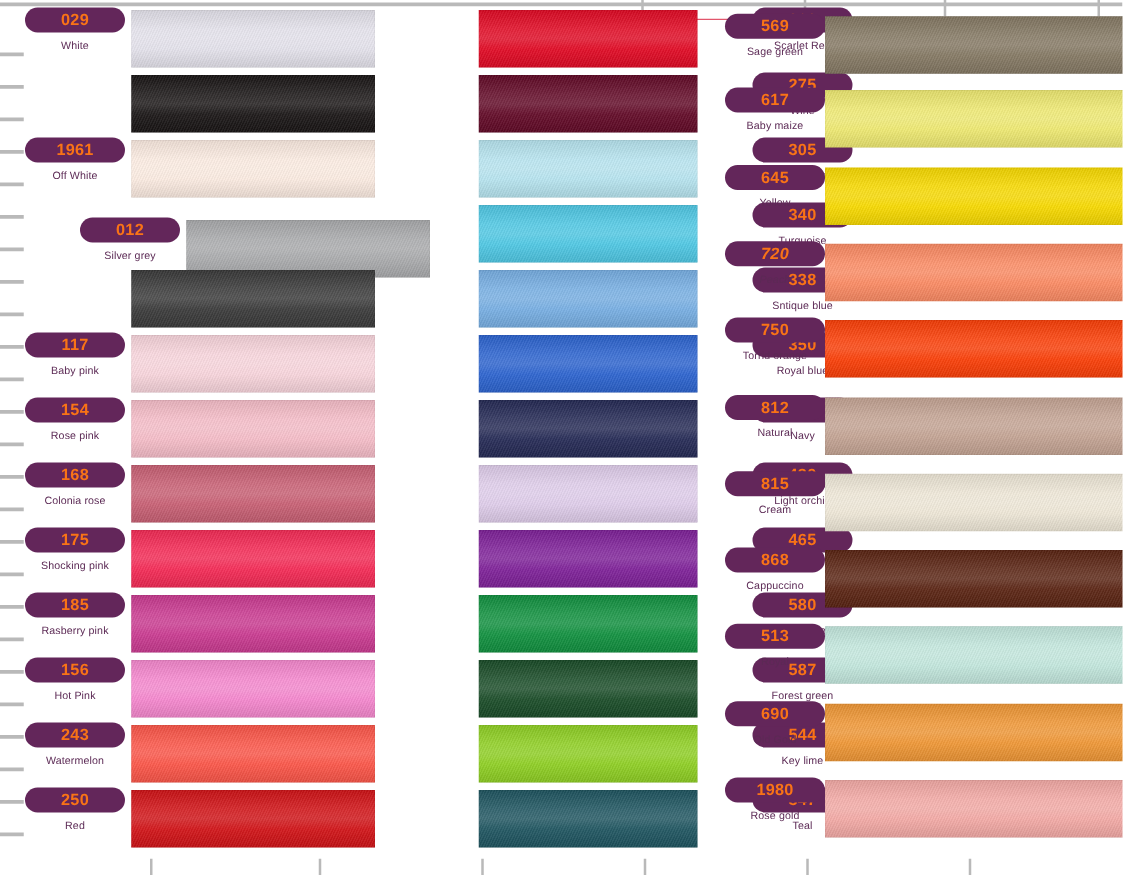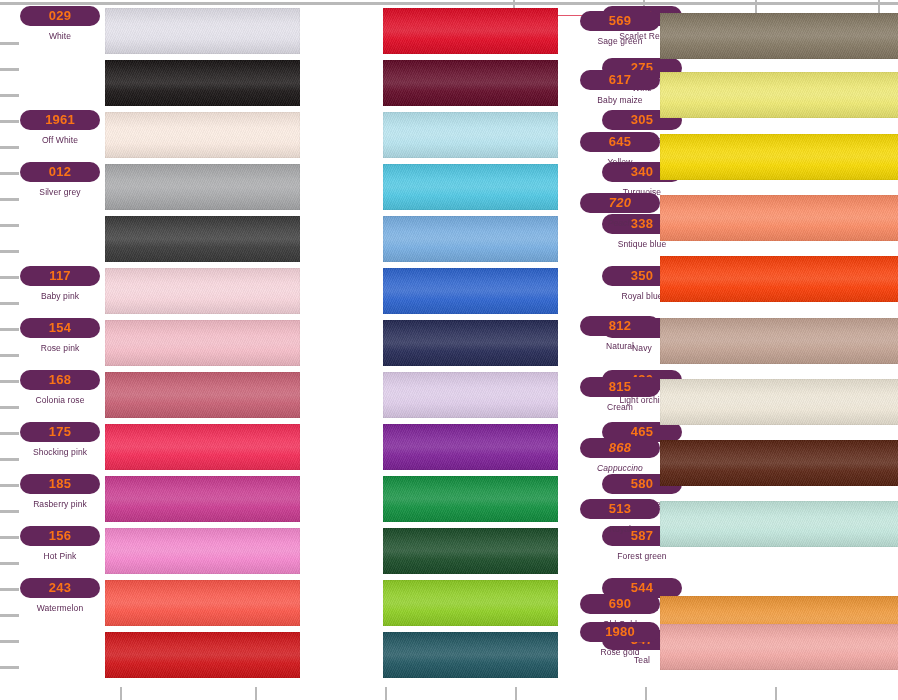--- a/index.html
+++ b/index.html
@@ -189,21 +189,21 @@
         <div class="label-block"><span class="pill">029</span><span class="colour-name">White</span></div>
         <div class="ribbon" style="background: rgb(227, 225, 234);"></div>
       </div>
       <div class="swatch-row" style="top: 58px;">
         <div class="ribbon" style="background: rgb(26, 22, 22);"></div>
       </div>
       <div class="swatch-row" style="top: 110px;">
         <div class="label-block"><span class="pill">1961</span><span class="colour-name">Off White</span></div>
         <div class="ribbon" style="background: rgb(250, 234, 224);"></div>
       </div>
-      <div class="swatch-row" style="top: 162px;">
+      <div class="swatch-row" style="top: 174px; margin-left: 44px;">
         <div class="label-block"><span class="pill">012</span><span class="colour-name">Silver grey</span></div>
         <div class="ribbon" style="background: rgb(169, 170, 172);"></div>
       </div>
       <div class="swatch-row" style="top: 214px;">
         <div class="ribbon" style="background: rgb(58, 58, 58);"></div>
       </div>
       <div class="swatch-row" style="top: 266px;">
         <div class="label-block"><span class="pill">117</span><span class="colour-name">Baby pink</span></div>
         <div class="ribbon" style="background: rgb(247, 212, 219);"></div>
       </div>
@@ -225,20 +225,21 @@
       </div>
       <div class="swatch-row" style="top: 526px;">
         <div class="label-block"><span class="pill">156</span><span class="colour-name">Hot Pink</span></div>
         <div class="ribbon" style="background: rgb(244, 135, 205);"></div>
       </div>
       <div class="swatch-row" style="top: 578px;">
         <div class="label-block"><span class="pill">243</span><span class="colour-name">Watermelon</span></div>
         <div class="ribbon" style="background: rgb(250, 85, 72);"></div>
       </div>
       <div class="swatch-row" style="top: 630px;">
+        <div class="label-block"><span class="pill">250</span><span class="colour-name">Red</span></div>
         <div class="ribbon" style="background: rgb(208, 19, 23);"></div>
       </div>
     </div>
   <div class="column col-2" id="col-1">
       <div class="swatch-row" style="top: 6px;">
         <div class="label-block"><span class="pill">260</span><span class="colour-name">Scarlet Red</span></div>
         <div class="ribbon" style="background: rgb(224, 10, 36);"></div>
       </div>
       <div class="swatch-row" style="top: 58px; padding-left: 29px;">
         <div class="label-block"><span class="pill">275</span><span class="colour-name">Wine</span></div>
@@ -300,39 +301,40 @@
       </div>
       <div class="swatch-row" style="top: 132px;">
         <div class="label-block"><span class="pill">645</span><span class="colour-name">Yellow</span></div>
         <div class="ribbon" style="background: rgb(246, 216, 0);"></div>
       </div>
       <div class="swatch-row" style="top: 193px; font-style: italic;">
         <div class="label-block"><span class="pill">720</span><span class="colour-name">Peach</span></div>
         <div class="ribbon" style="background: rgb(250, 138, 99);"></div>
       </div>
       <div class="swatch-row" style="top: 254px;">
+        <div class="label-block"><span class="pill">750</span><span class="colour-name">Torrid orange</span></div>
         <div class="ribbon" style="background: rgb(249, 62, 7);"></div>
       </div>
       <div class="swatch-row" style="top: 316px;">
         <div class="label-block"><span class="pill">812</span><span class="colour-name">Natural</span></div>
         <div class="ribbon" style="background: rgb(195, 163, 147);"></div>
       </div>
       <div class="swatch-row" style="top: 377px;">
         <div class="label-block"><span class="pill">815</span><span class="colour-name">Cream</span></div>
         <div class="ribbon" style="background: rgb(237, 230, 214);"></div>
       </div>
-      <div class="swatch-row" style="top: 438px; font-style: italic;">
+      <div class="swatch-row" style="top: 438px;">
         <div class="label-block"><span class="pill">868</span><span class="colour-name">Cappuccino</span></div>
         <div class="ribbon" style="background: rgb(90, 36, 19);"></div>
       </div>
       <div class="swatch-row" style="top: 499px;">
         <div class="label-block"><span class="pill">513</span><span class="colour-name">Royal</span></div>
         <div class="ribbon" style="background: rgb(194, 230, 220);"></div>
       </div>
-      <div class="swatch-row" style="top: 594px;">
+      <div class="swatch-row" style="top: 561px;">
         <div class="label-block"><span class="pill">690</span><span class="colour-name">Old Gold</span></div>
         <div class="ribbon" style="background: rgb(238, 150, 53);"></div>
       </div>
       <div class="swatch-row" style="top: 622px;">
         <div class="label-block"><span class="pill">1980</span><span class="colour-name">Rose gold</span></div>
         <div class="ribbon" style="background: rgb(242, 169, 165);"></div>
       </div>
     </div>
 
 </div>

